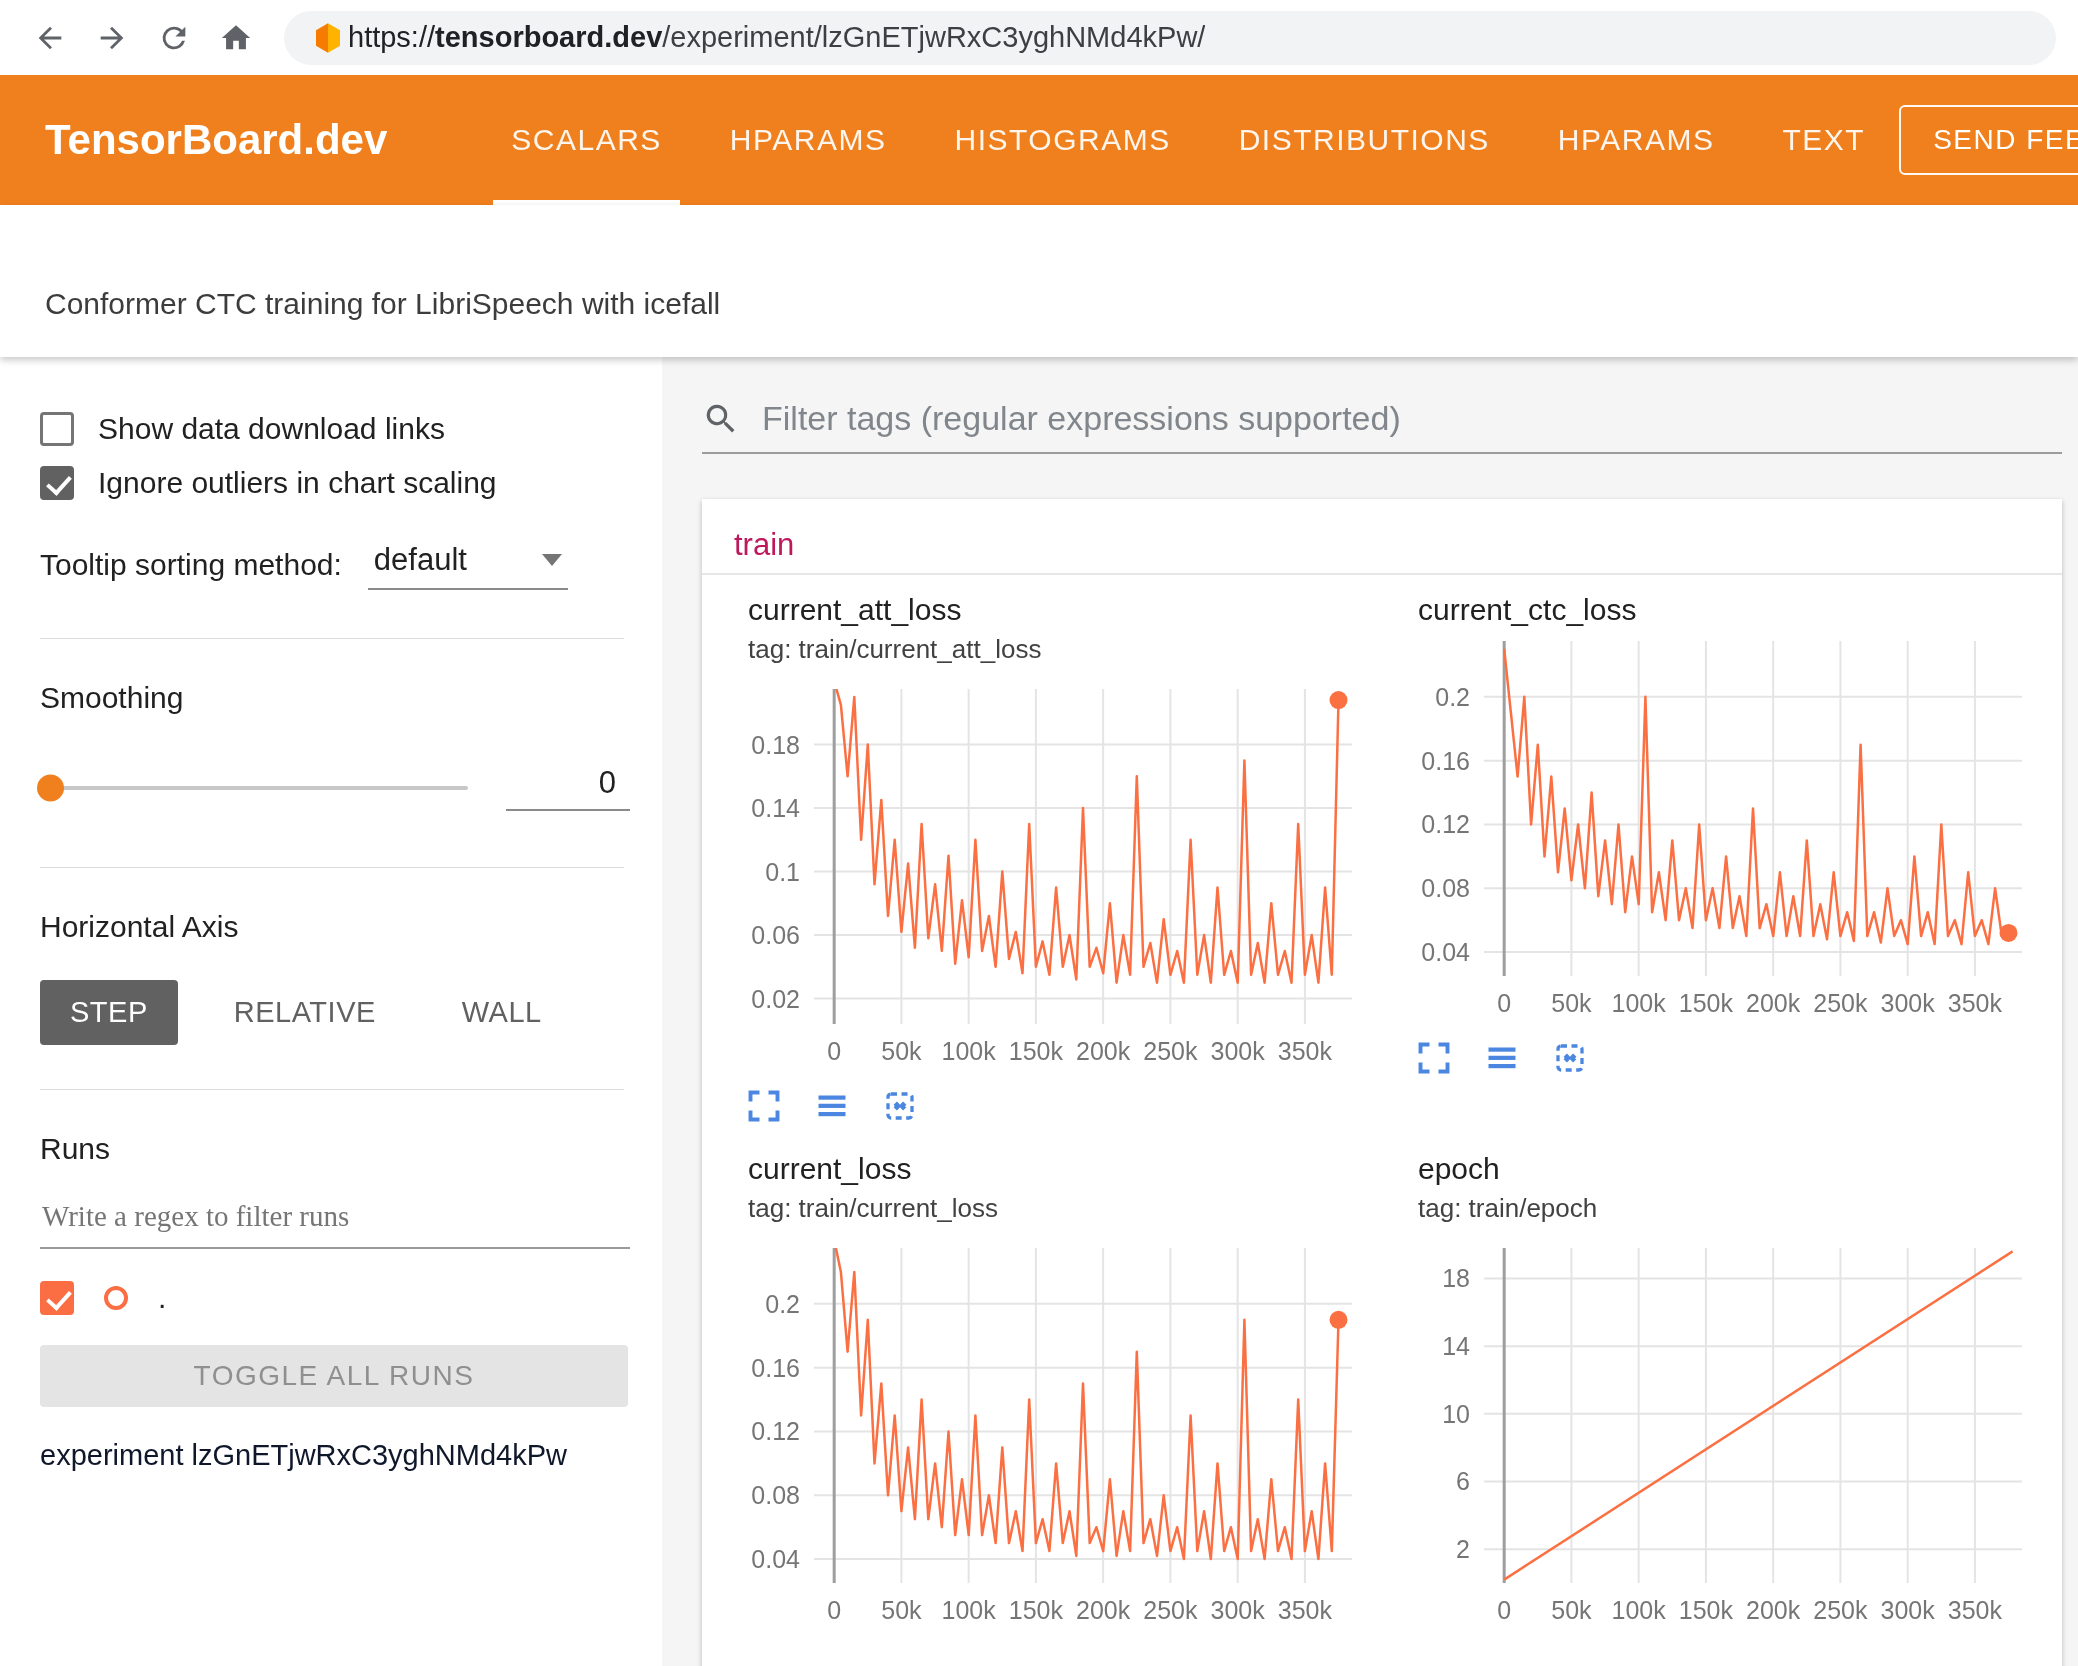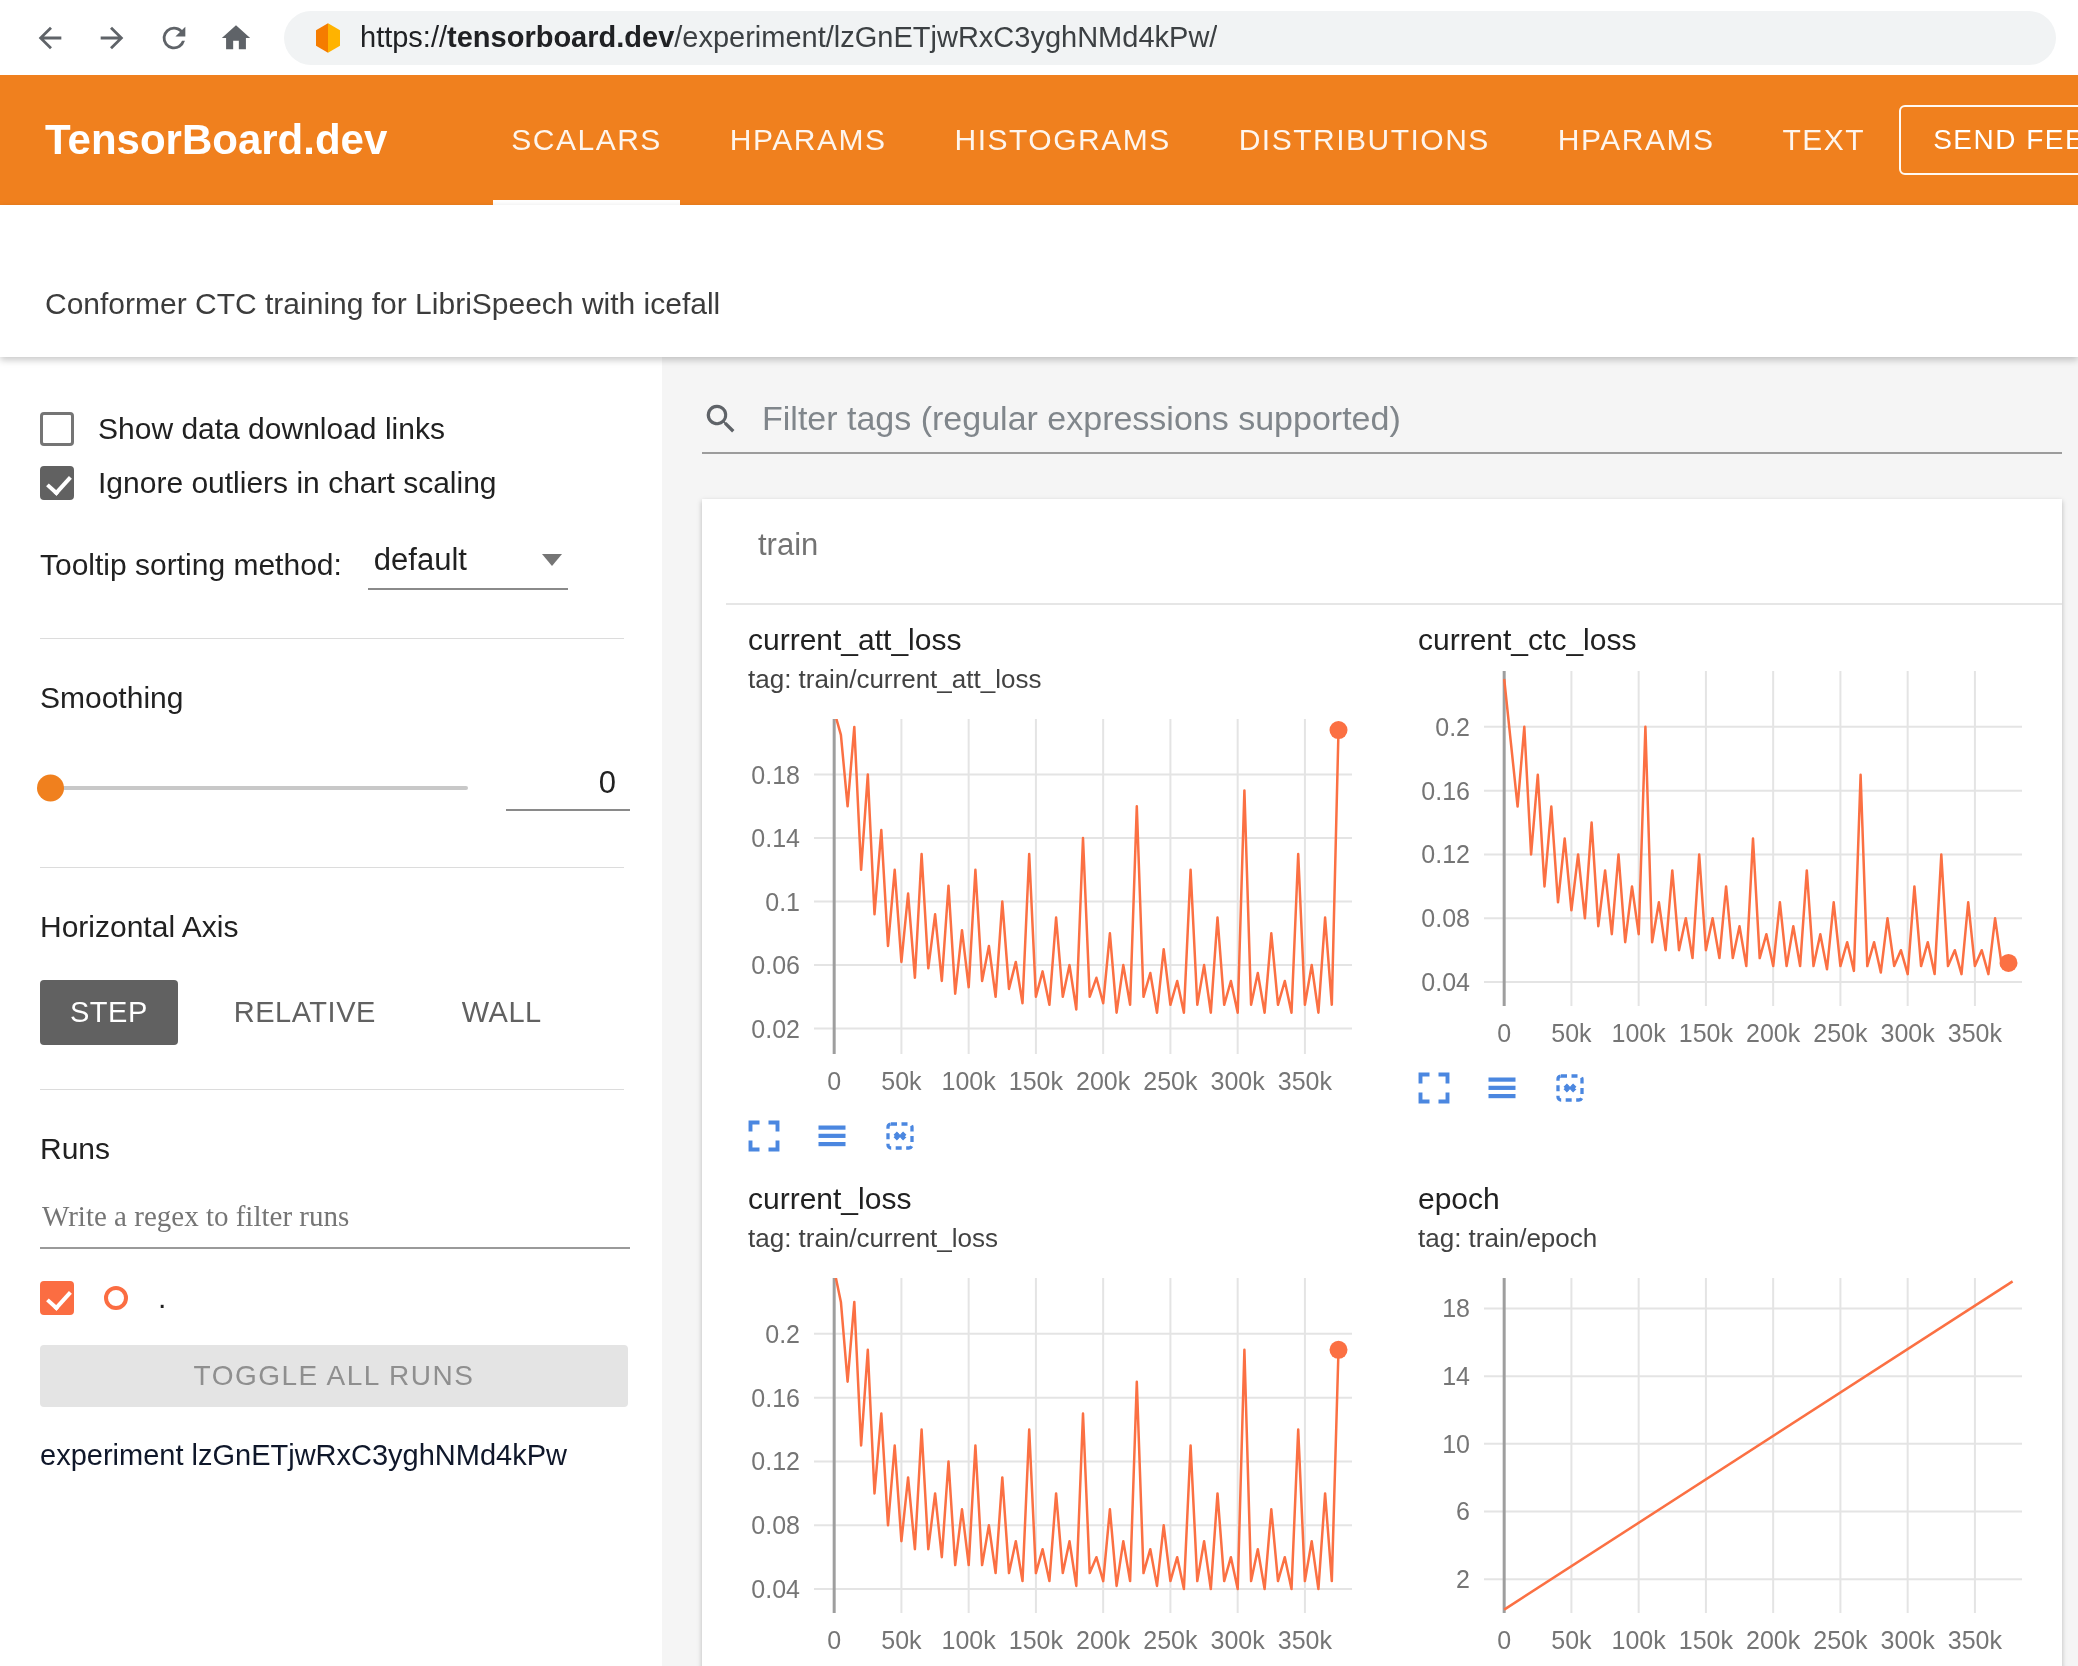--- a/index.html
+++ b/index.html
@@ -2,21 +2,21 @@
 <html><head>
 <meta charset="utf-8">
 <style>
   * { margin:0; padding:0; box-sizing:border-box; }
   html,body { width:2078px; height:1666px; overflow:hidden; font-family:"Liberation Sans", sans-serif; background:#fff; }
 
   
   .chrome { height:75px; display:flex; align-items:center; background:#fff; padding:0 22px; gap:6px; }
   .nav-icon { width:56px; height:56px; border-radius:50%; display:flex; align-items:center; justify-content:center; flex-shrink:0; cursor:pointer; }
   .nav-icon svg { width:34px; height:34px; fill:#5f6368; }
-  .url-bar { flex:1; height:54px; background:#f1f3f4; border-radius:27px; display:flex; align-items:center; padding:0 28px; gap:16px; margin-left:14px; }
+  .url-bar { flex:1; height:54px; background:#f1f3f4; border-radius:27px; display:flex; align-items:center; padding:0 28px; gap:4px; margin-left:14px; }
   .url-bar svg { flex-shrink:0; }
   .url-text { font-size:29px; color:#202124; white-space:nowrap; overflow:hidden; }
   .url-scheme { color:#202124; }
   .url-domain { color:#202124; font-weight:700; }
   .url-path { color:#3c4043; }
 
   
   .app-header { height:130px; background:#f0801e; display:flex; align-items:stretch; padding:0 0 0 45px; color:#fff; position:relative; }
   .logo { font-size:42px; font-weight:700; align-self:center; margin-right:90px; white-space:nowrap; }
   .tabs { display:flex; }
@@ -67,21 +67,21 @@
   .toggle-all-btn { width:588px; height:62px; background:#e4e4e4; color:#8f8f8f; font-size:28px; font-weight:500; letter-spacing:1.5px; display:flex; align-items:center; justify-content:center; border-radius:4px; border:none; cursor:pointer; font-family:inherit; }
   .experiment-caption { margin-top:32px; font-size:29px; color:#0f172a; }
 
   
   .main { flex:1; padding:42px 16px 0 40px; overflow:hidden; }
   .filter-row { display:flex; align-items:center; gap:22px; border-bottom:2px solid #9c9c9c; padding-bottom:14px; }
   .filter-input { flex:1; border:none; outline:none; background:transparent; font-size:34px; color:#212121; font-family:inherit; }
   .filter-input::placeholder { color:#80868b; }
 
   .card { margin-top:45px; background:#fff; box-shadow:0 2px 5px rgba(0,0,0,0.25); height:1400px; }
-  .card-header { padding:28px 32px 40px; font-size:31px; color:#737373; border-bottom:2px solid #e6e6e6; cursor:pointer;margin-left:24px; }
+  .card-header { padding:28px 32px 10px; font-size:31px; color:#be185d; border-bottom:2px solid #e6e6e6; cursor:pointer; }
   .charts { display:grid; grid-template-columns:1fr 1fr; padding:18px 6px 0 14px; row-gap:28px; }
   .chart-title { font-size:30px; color:#212121; margin-left:32px; }
   .chart-tag { font-size:26px; color:#424242; margin:7px 0 10px 32px; }
   .chart-svg { margin-left:6px; }
   .chart-toolbar { display:flex; gap:26px; margin:14px 0 0 30px; }
   .tool-icon { width:42px; height:36px; cursor:pointer; display:flex; align-items:center; }
 </style>
 </head>
 <body>
 

